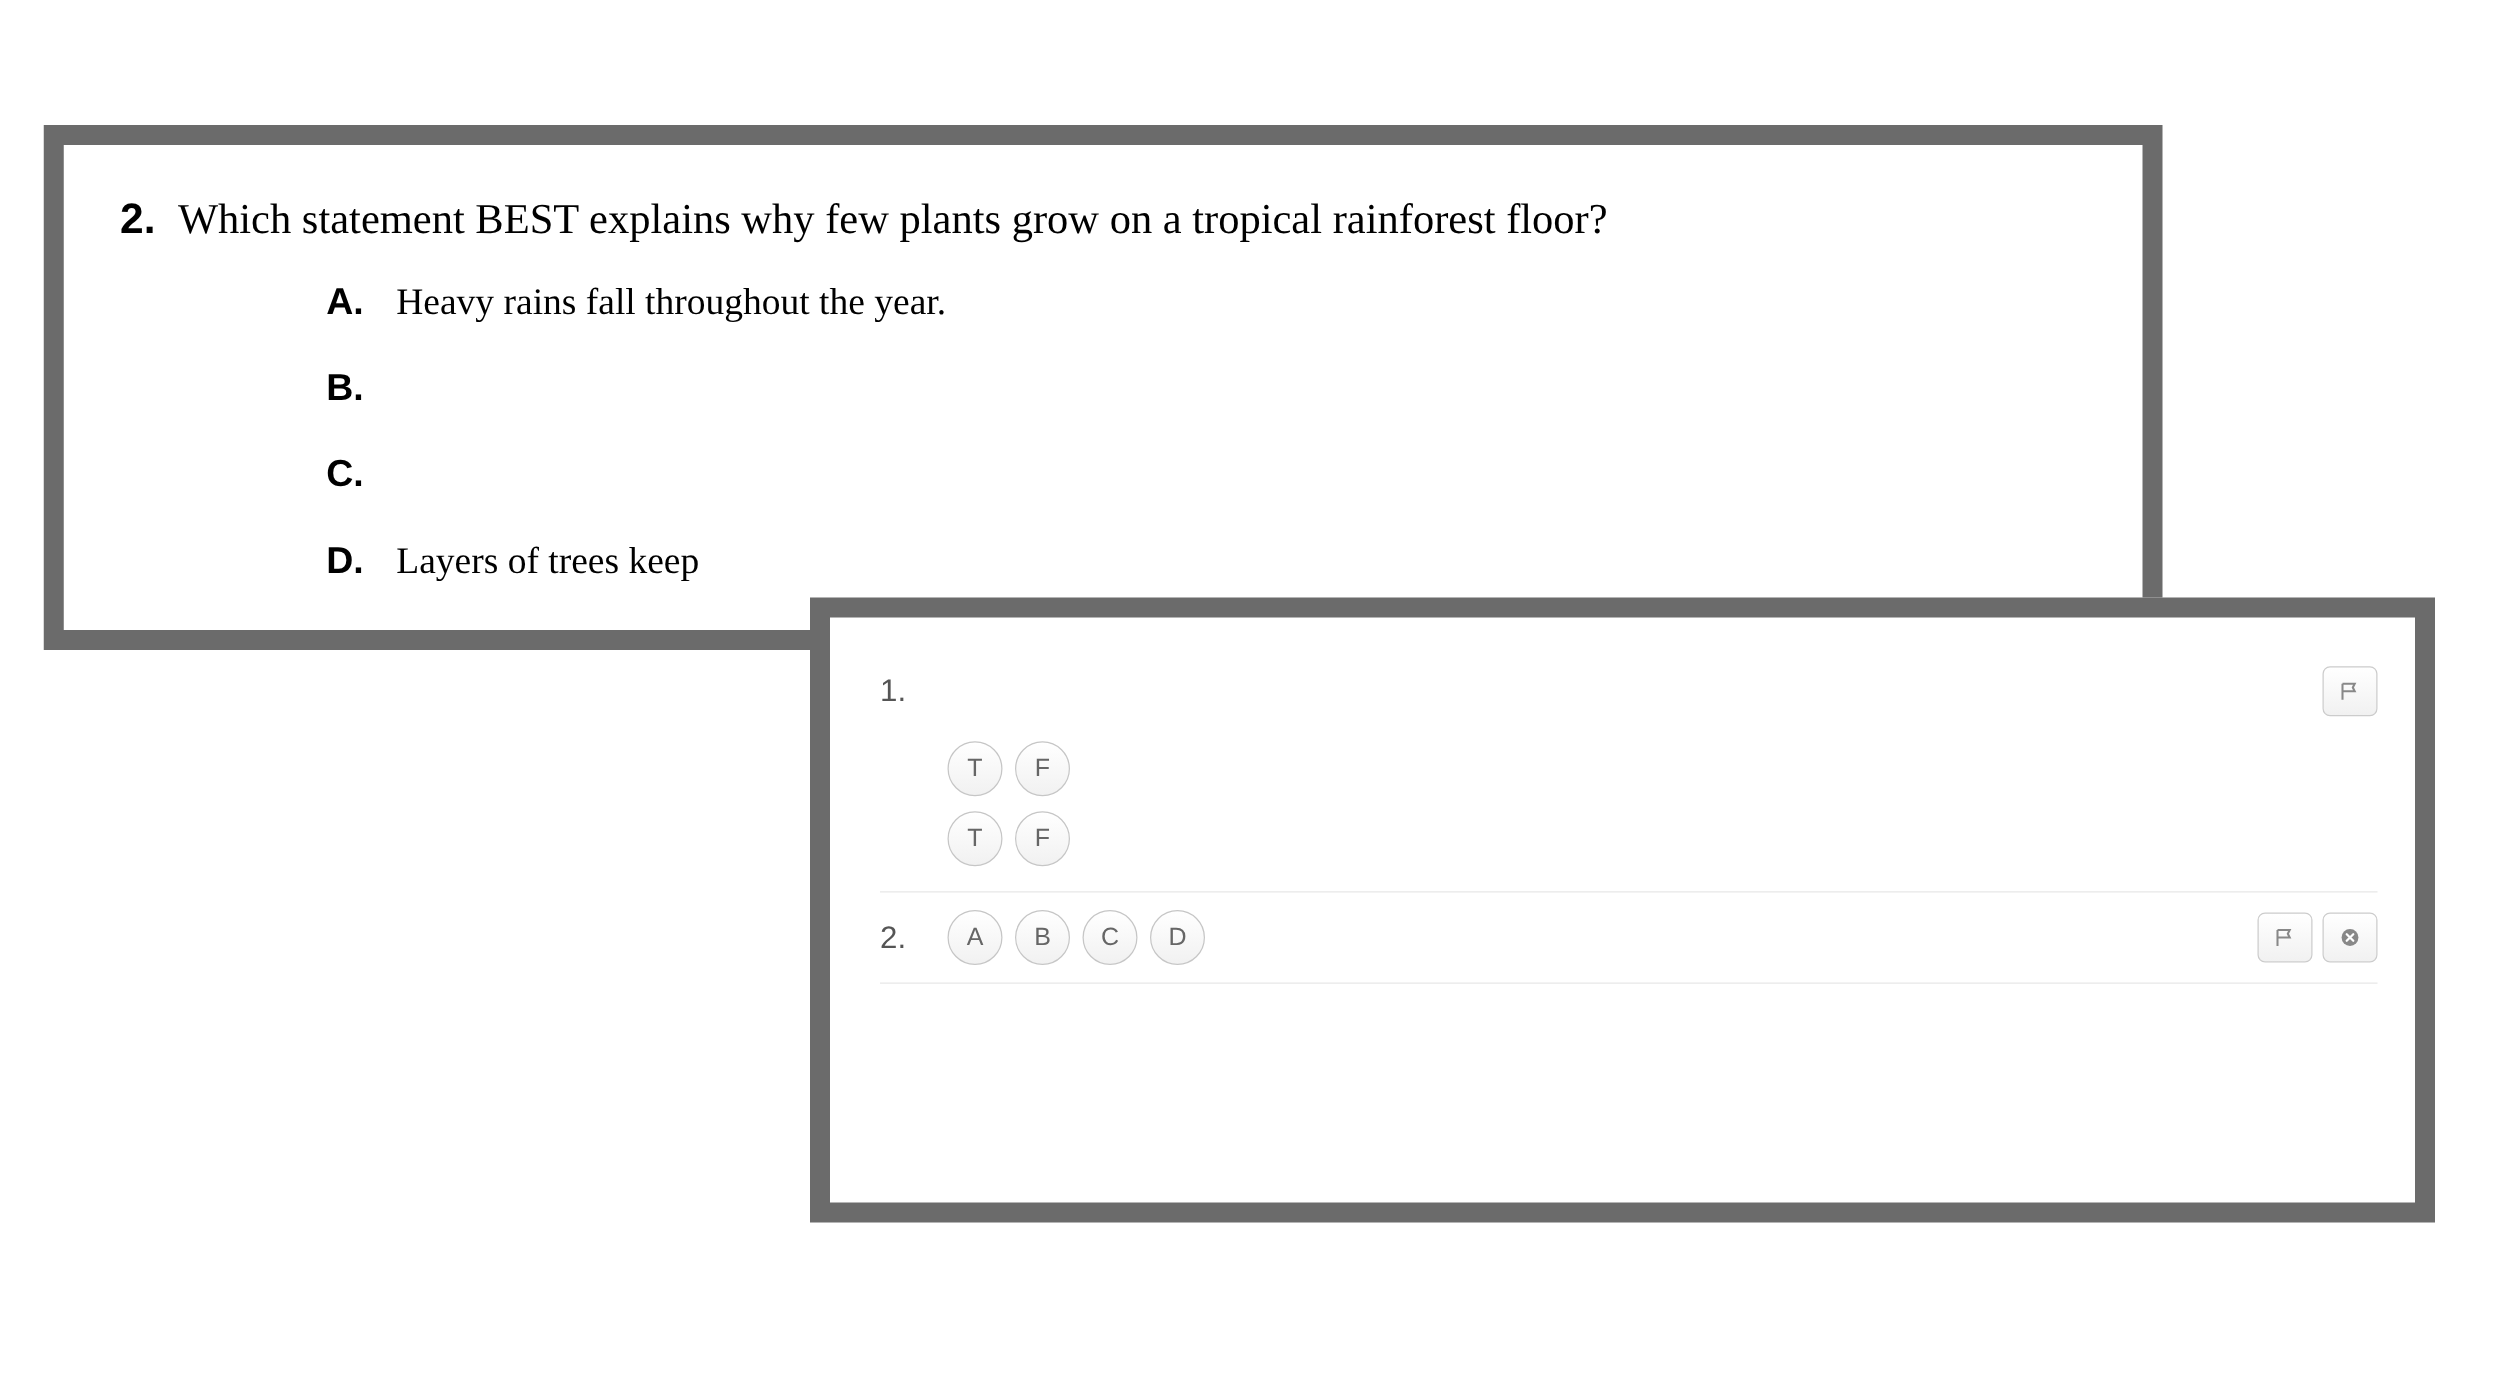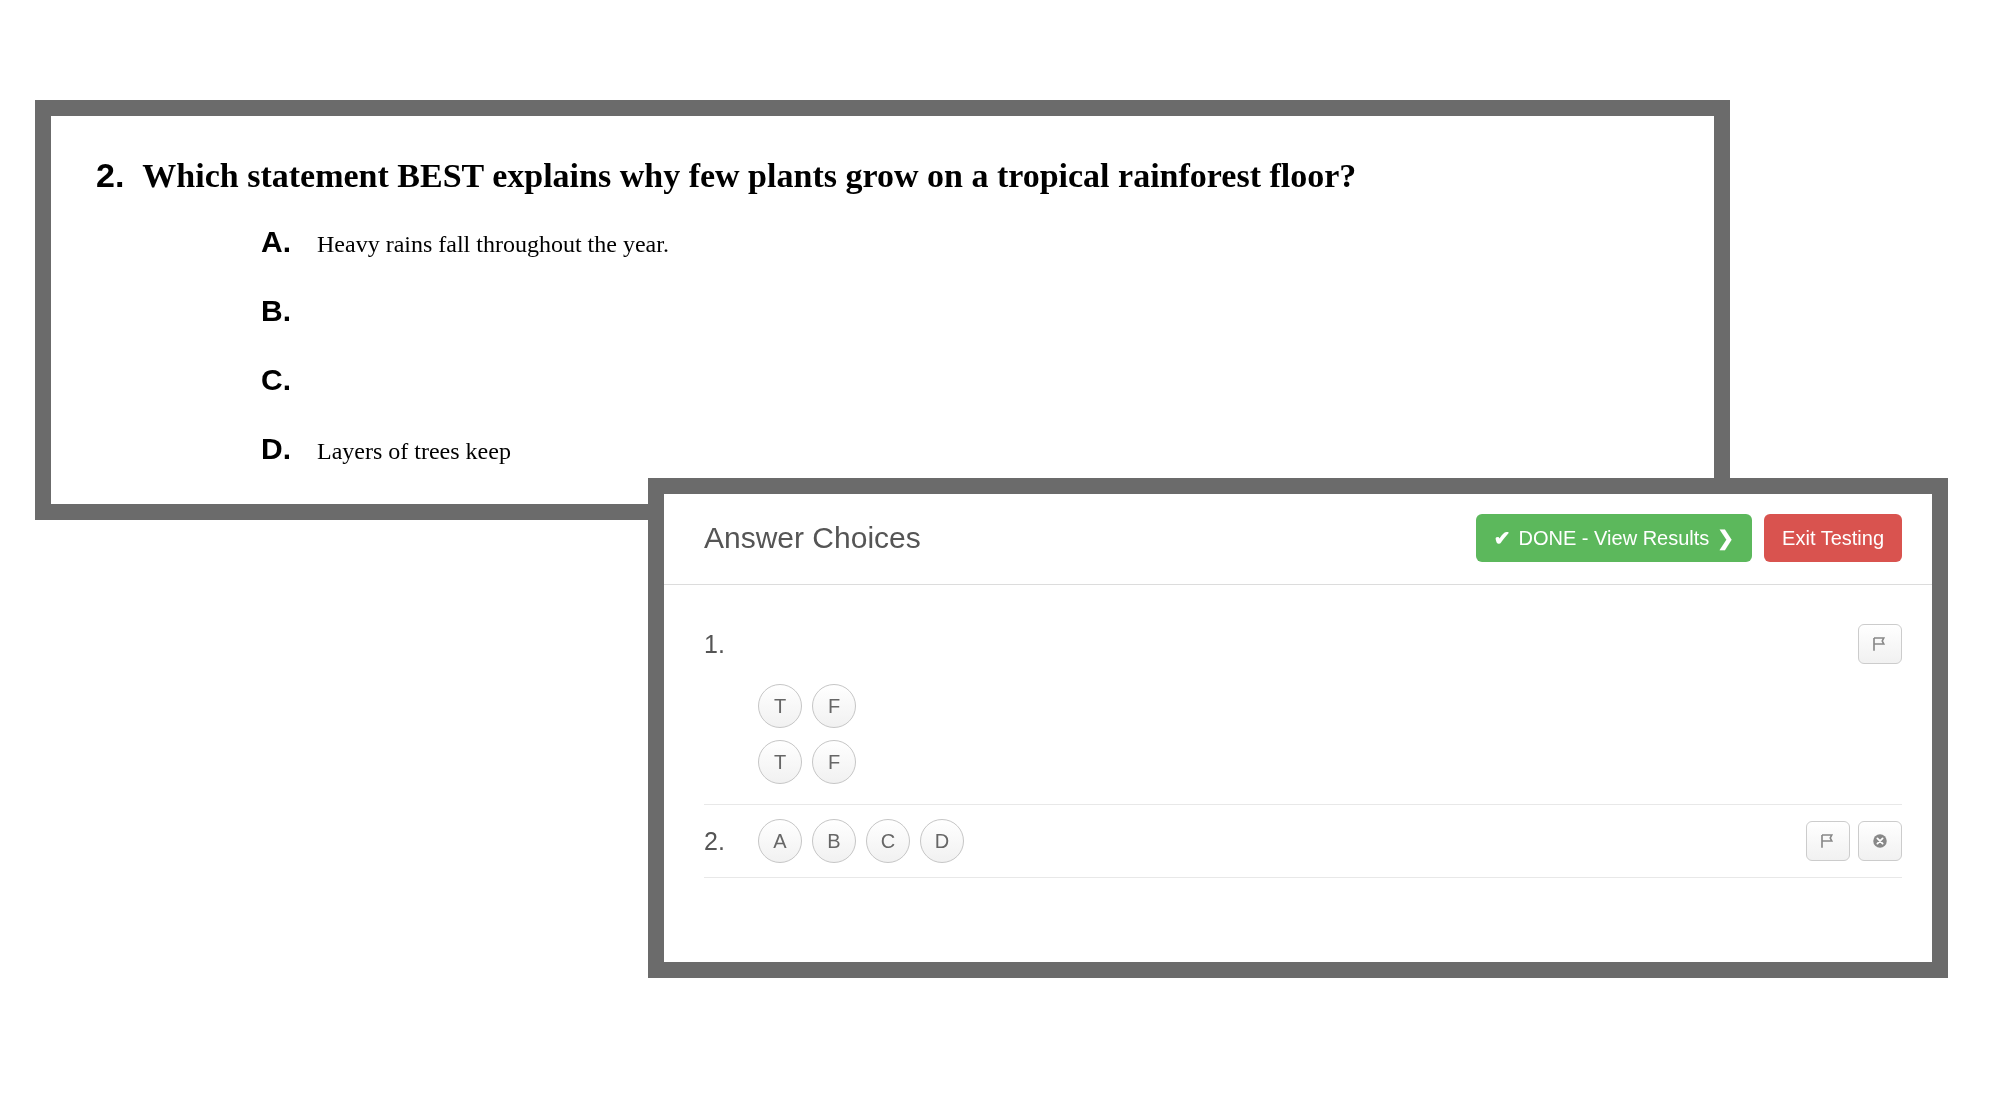--- a/index.html
+++ b/index.html
@@ -30,42 +30,42 @@
       gap: 18px;
       margin-bottom: 30px;
     }
     .question-number {
       font-family: Arial, Helvetica, sans-serif;
       font-weight: bold;
       font-size: 34px;
       color: #000;
     }
     .question-text {
-      font-weight: bold;
+      font-weight: normal;
       font-size: 34px;
       color: #000;
     }
     .choices {
       padding-left: 165px;
     }
     .choice-row {
       display: flex;
       align-items: baseline;
       gap: 22px;
       margin-bottom: 35px;
     }
     .choice-letter {
       font-family: Arial, Helvetica, sans-serif;
       font-weight: bold;
       font-size: 30px;
       color: #000;
       min-width: 34px;
     }
     .choice-text {
-      font-size: 24px;
+      font-size: 30px;
       color: #000;
     }
 
     .answer-card {
       position: absolute;
       top: 478px;
       left: 648px;
       width: 1300px;
       height: 500px;
       border: 16px solid #6b6b6b;
@@ -197,33 +197,20 @@
       <span class="choice-letter">C.</span>
     </div>
     <div class="choice-row">
       <span class="choice-letter">D.</span>
       <span class="choice-text">Layers of trees keep</span>
     </div>
   </div>
 </div>
 
 <div class="answer-card">
-  <div class="answer-header">
-    <span class="answer-title">Answer Choices</span>
-    <div class="header-buttons">
-      <button class="btn btn-green">
-        <span class="check-icon">✔</span>
-        <span>DONE - View Results</span>
-        <span class="chevron">❯</span>
-      </button>
-      <button class="btn btn-red">
-        <span>Exit Testing</span>
-      </button>
-    </div>
-  </div>
 
   <div class="answer-body">
 
     <div class="ans-row">
       <span class="ans-number">1.</span>
       <div class="row-actions">
         <button class="icon-btn">
           <svg class="flag-svg" viewBox="0 0 24 24" fill="none" stroke="#888" stroke-width="2.2">
               <path d="M4 21V4"></path>
               <path d="M4 4h13l-2 4 2 4H4"></path>

